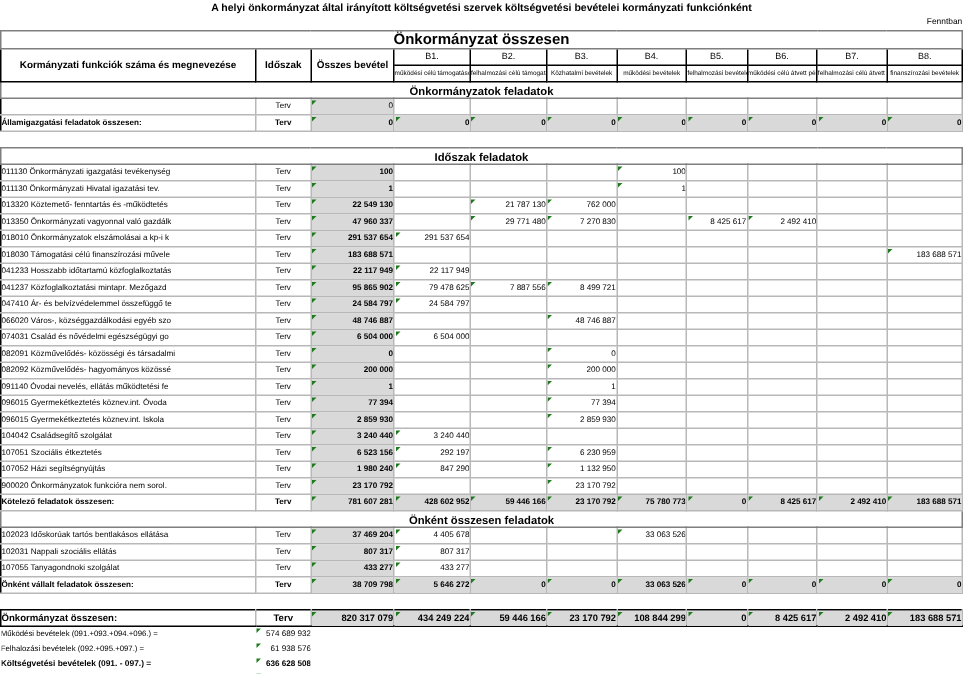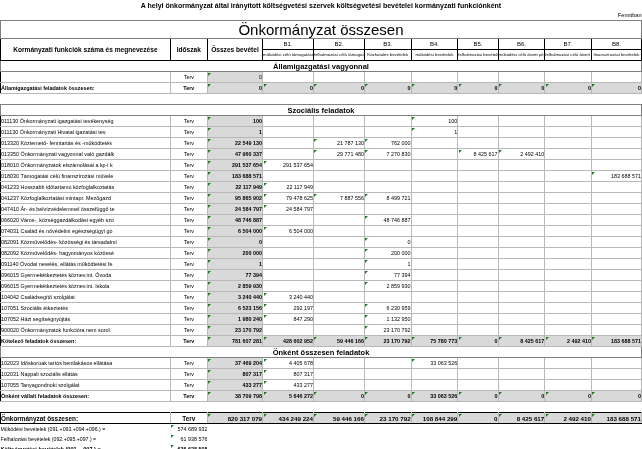--- a/index.html
+++ b/index.html
@@ -44,22 +44,22 @@
     height: 12px;
   }
   .fenntarto {
     text-align: right;
     font-size: 5.6px;
     padding-right: 2px;
     border: none !important;
   }
   .banner {
     text-align: center;
-    font-weight: normal;
-    font-size: 15px;
+    font-weight: bold;
+    font-size: 10px;
     height: 14px;
     border: 0.5px solid #7f7f7f !important;
   }
   .sectionband {
     text-align: center;
     font-weight: bold;
     font-size: 7.5px;
     height: 12px;
     border: 0.5px solid #7f7f7f !important;
   }
@@ -196,21 +196,21 @@
       <td class="bname">felhalmozási célú támogatások államháztartáson belülről</td>
       <td class="bname">Közhatalmi bevételek</td>
       <td class="bname">működési bevételek</td>
       <td class="bname">felhalmozási bevételek</td>
       <td class="bname">működési célú átvett pénzeszközök</td>
       <td class="bname">felhalmozási célú átvett pénzeszközök</td>
       <td class="bname">finanszírozási bevételek</td>
     </tr>
 
     <tr>
-      <td colspan="11" class="sectionband">Államigazgatási vagyonnal</td>
+      <td colspan="11" class="sectionband">Önkormányzatok feladatok</td>
     </tr>
 
     <tr>
       <td class="lbl"></td>
       <td class="per">Terv</td>
       <td class="num shade flag">0</td>
       <td class="num"></td>
       <td class="num"></td>
       <td class="num"></td>
       <td class="num"></td>
@@ -232,21 +232,21 @@
       <td class="num bold shade flag">0</td>
       <td class="num bold shade flag">0</td>
       <td class="num bold shade flag">0</td>
     </tr>
 
     <tr class="blankrow">
           <td colspan="11"></td>
         </tr>
 
     <tr>
-      <td colspan="11" class="sectionband">Szociális feladatok</td>
+      <td colspan="11" class="sectionband">Időszak feladatok</td>
     </tr>
 
     </tbody>
       <tbody id="kotelezo-rows">
         <tr>
           <td class="lbl">011130 Önkormányzati igazgatási tevékenység</td>
           <td class="per">Terv</td>
           <td class="num shade bold flag">100</td>
           <td class="num"></td>
           <td class="num"></td>

